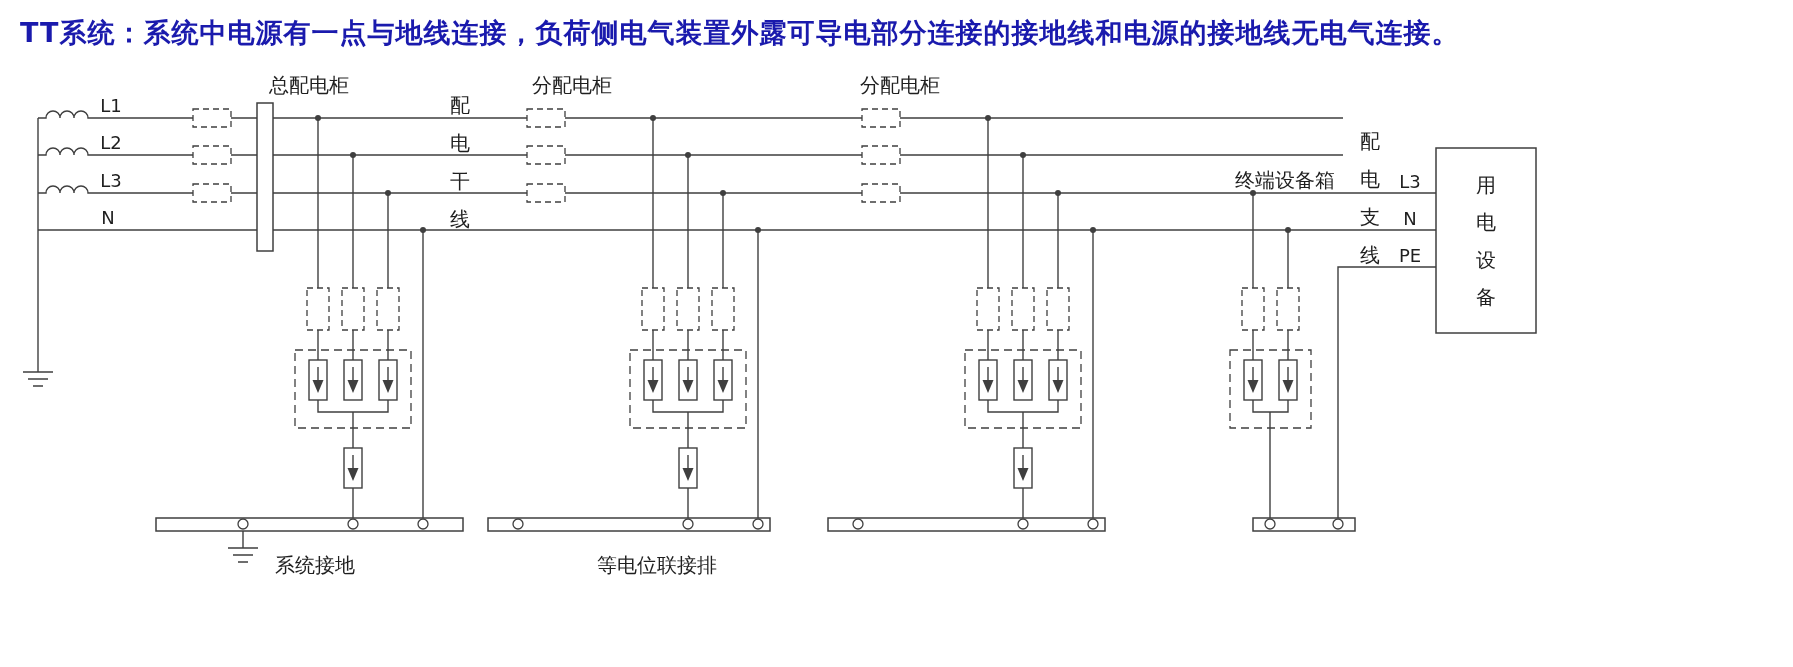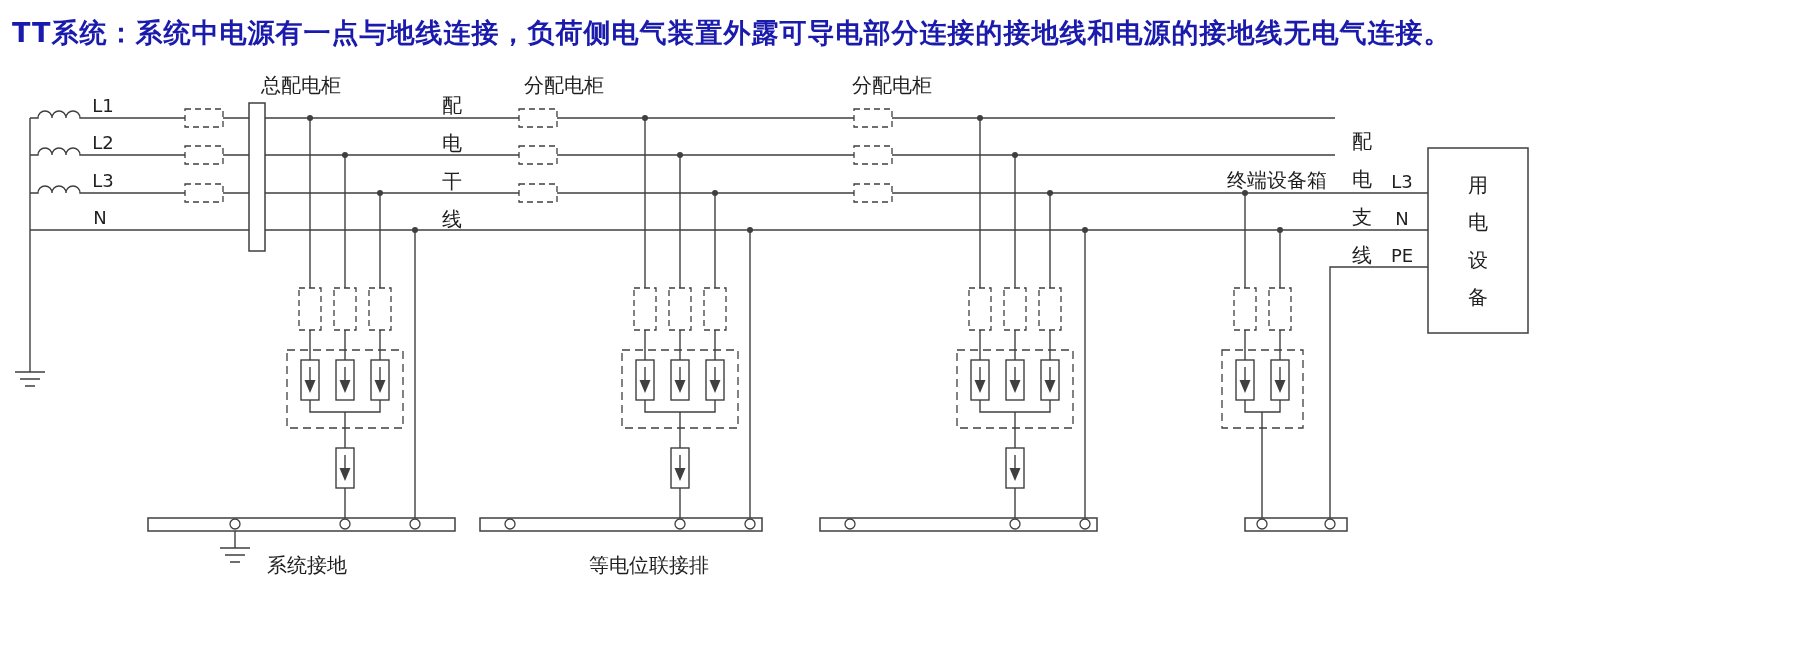--- a/index.html
+++ b/index.html
@@ -3,20 +3,21 @@
 <meta charset="utf-8">
 <style>
   html, body { margin: 0; padding: 0; background: #ffffff; }
   .page {
     position: relative;
     width: 1777px;
     height: 667px;
     background: #ffffff;
     font-family: "DejaVu Sans", "Liberation Sans", sans-serif;
     overflow: hidden;
+    padding-left: 8px;
   }
   svg { display: block; }
   .wire   { stroke: var(--line, #3f3f3f); stroke-width: 1.4; fill: none; }
   .solidbox { stroke: var(--line, #3f3f3f); stroke-width: 1.5; fill: #ffffff; }
   .dashbox { stroke: var(--line, #3f3f3f); stroke-width: 1.3; fill: none; stroke-dasharray: 8 5; }
   .dot    { fill: var(--line, #3f3f3f); stroke: none; }
   .term   { fill: #ffffff; stroke: var(--line, #3f3f3f); stroke-width: 1.3; }
   .lbl    { fill: var(--text, #1f1f1f); font-size: 20px;
             font-family: "DejaVu Sans", "Liberation Sans", sans-serif; }
   .lbl-s  { font-size: 18px; }

